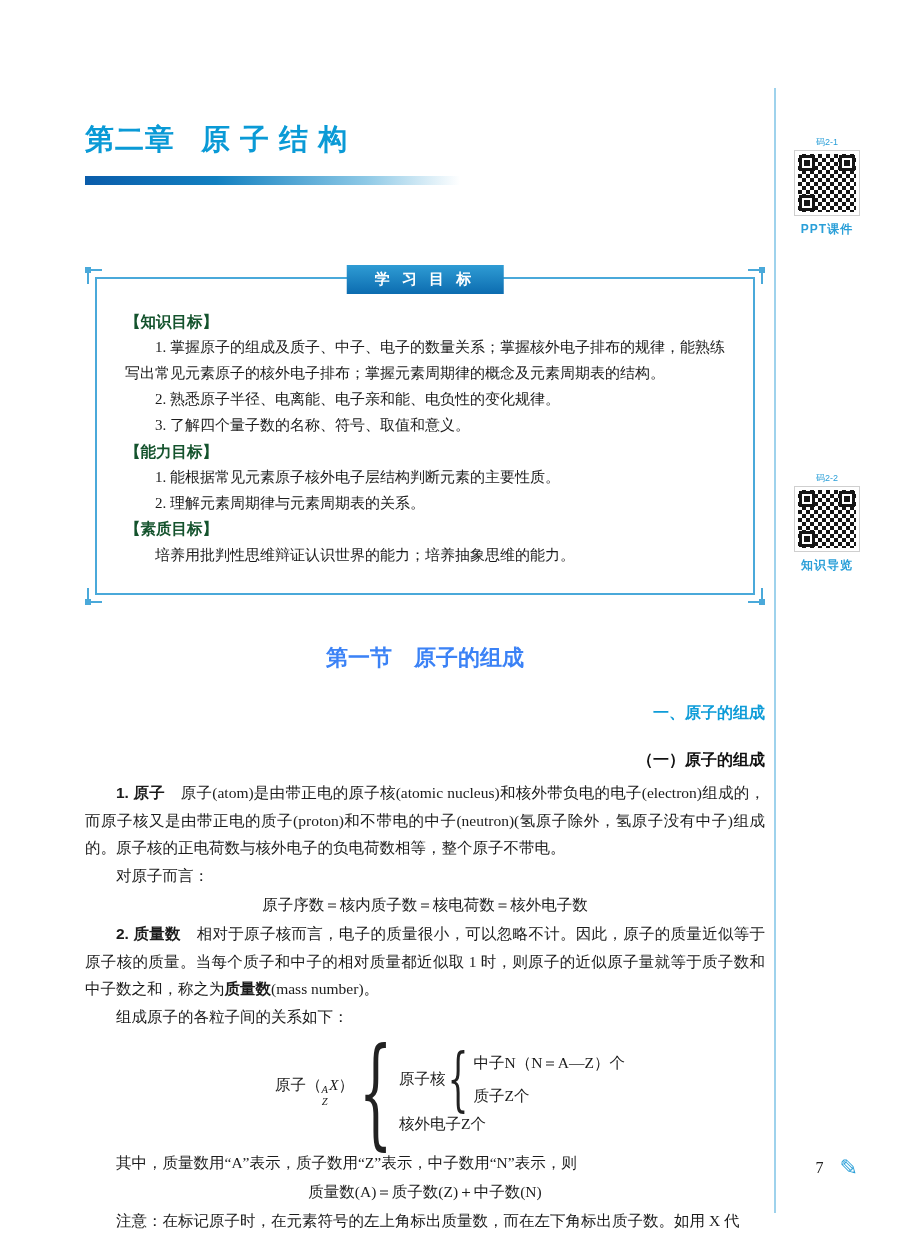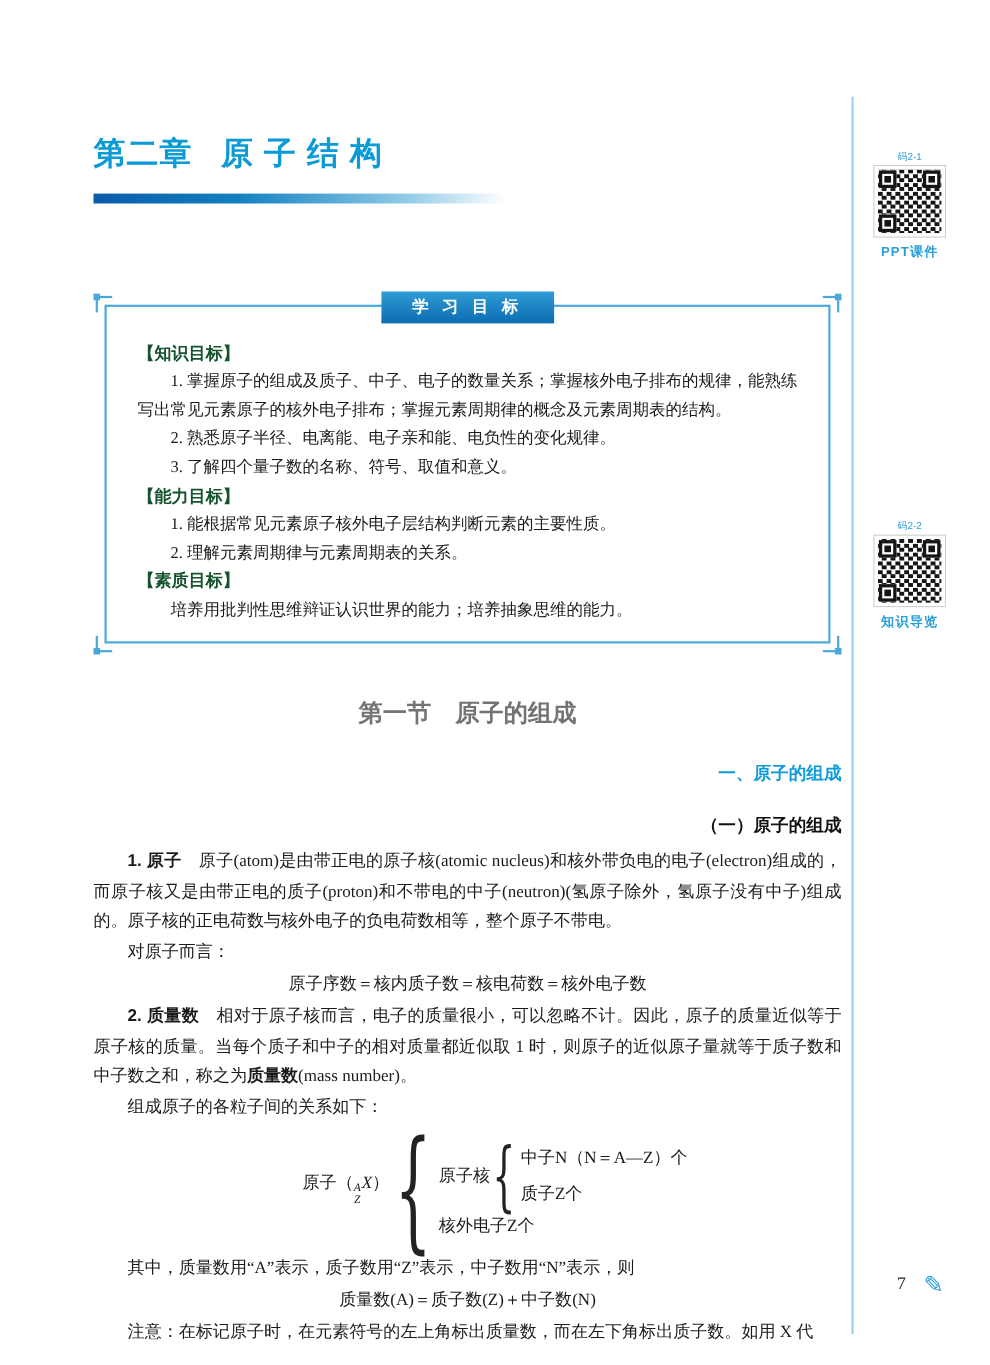--- a/index.html
+++ b/index.html
@@ -11,36 +11,36 @@
 
   
   .content { position:relative; margin:0 135px 0 85px; }
 
   
   .chapter-title { margin-top:120px; font-family:Liberation Sans, sans-serif; font-weight:bold; font-size:29px; color:#0a9ad6; letter-spacing:1px; }
   .chapter-title .gap { display:inline-block; width:26px; }
   .chapter-bar { margin-top:16px; width:375px; height:9px; background:linear-gradient(90deg,#0a5caa 0%,#1280c0 35%,#8ec9e6 75%,rgba(255,255,255,0) 100%); }
 
   
-  .obj-box { position:relative; margin:92px 10px 0 10px; border:2px solid #4aa9da; padding:30px 28px 14px 28px; }
+  .obj-box { position:relative; margin:92px 10px 0 10px; border:2px solid #4aa9da; padding:30px 28px 24px 28px; }
   .obj-tab { position:absolute; top:-14px; left:50%; transform:translateX(-50%); padding:5px 28px; background:linear-gradient(180deg,#2f9cd4,#0c6cb0); color:#fff; font-family:"Liberation Sans","DejaVu Sans",sans-serif; font-weight:bold; font-size:15px; letter-spacing:4px; white-space:nowrap; }
   .cr { position:absolute; width:15px; height:15px; }
   .cr.tl { top:-10px; left:-10px; border-top:2px solid #4aa9da; border-left:2px solid #4aa9da; }
   .cr.tr { top:-10px; right:-10px; border-top:2px solid #4aa9da; border-right:2px solid #4aa9da; }
   .cr.bl { bottom:-10px; left:-10px; border-bottom:2px solid #4aa9da; border-left:2px solid #4aa9da; }
   .cr.br { bottom:-10px; right:-10px; border-bottom:2px solid #4aa9da; border-right:2px solid #4aa9da; }
   .cr::after { content:""; position:absolute; width:6px; height:6px; background:#4aa9da; }
   .cr.tl::after { top:-4px; left:-4px; } .cr.tr::after { top:-4px; right:-4px; }
   .cr.bl::after { bottom:-4px; left:-4px; } .cr.br::after { bottom:-4px; right:-4px; }
 
   .obj-sec-title { font-family:"Liberation Sans","DejaVu Sans",sans-serif; font-weight:bold; font-size:15.5px; line-height:1.7; color:#14532d; }
   .obj-item { font-size:15px; line-height:1.72; text-indent:2em; }
 
   
-  .sec-title { margin-top:48px; text-align:center; font-family:"Liberation Sans","DejaVu Sans",sans-serif; font-weight:bold; font-size:22px; color:#737373; }
+  .sec-title { margin-top:48px; text-align:center; font-family:"Liberation Sans","DejaVu Sans",sans-serif; font-weight:bold; font-size:22px; color:#3b82f6; }
   .sub-title { margin-top:30px; text-align:right; font-family:"Liberation Sans","DejaVu Sans",sans-serif; font-weight:bold; font-size:16px; color:#0f9cd8; }
   .para-head { margin-top:26px; font-family:"Liberation Sans","DejaVu Sans",sans-serif; font-weight:bold; font-size:16px; text-indent:2em; color:#111;text-align:right; }
 
   
   .para { font-size:15.5px; line-height:1.8; text-indent:2em; text-align:justify; }
   .para.first { margin-top:8px; }
   .lead { font-family:"Liberation Sans","DejaVu Sans",sans-serif; font-weight:bold; }
   .bold-term { font-family:"Liberation Sans","DejaVu Sans",sans-serif; font-weight:bold; }
   .formula { font-size:15.5px; line-height:1.9; text-align:center; }
 

